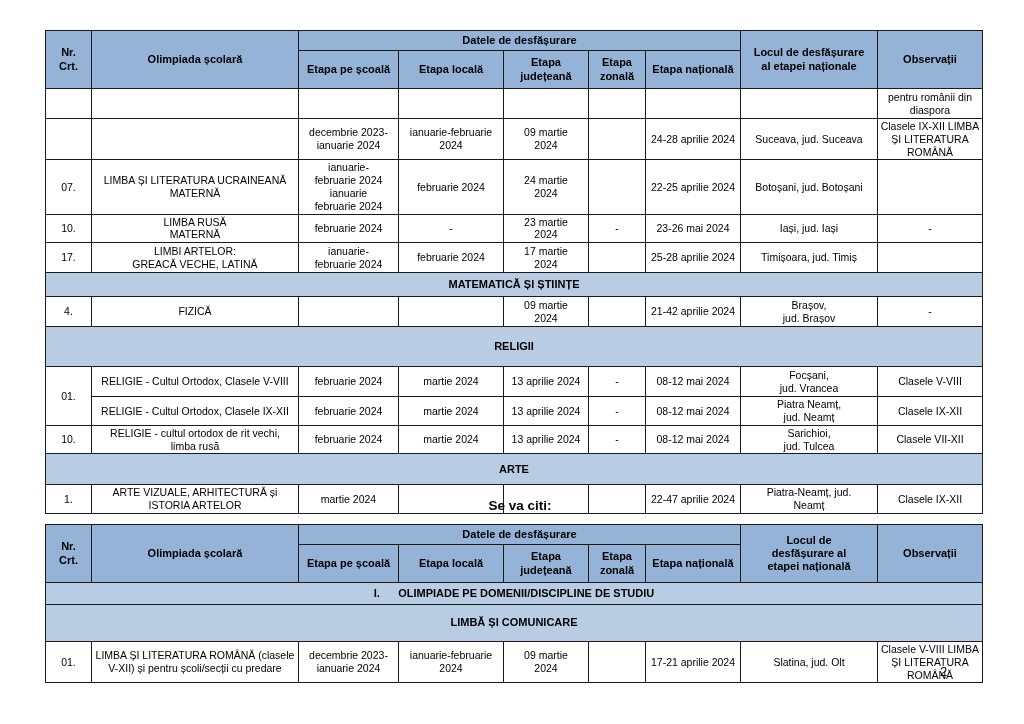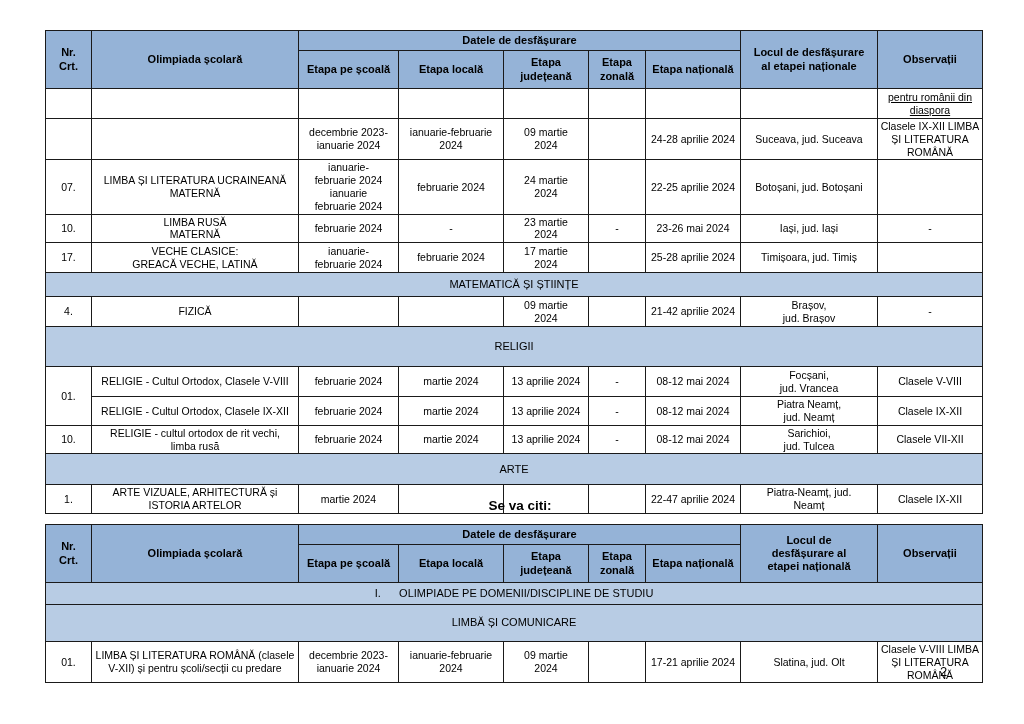--- a/index.html
+++ b/index.html
@@ -30,21 +30,21 @@
   }
   .olymp th {
     background: var(--header-bg, #95B3D7);
     font-weight: bold;
     font-size: 11px;
     line-height: 1.2;
   }
   .olymp td { font-size: 10.5px; line-height: 1.22; }
   .olymp td.section {
     background: var(--section-bg, #B8CCE4);
-    font-weight: normal;
+    font-weight: bold;
     font-size: 11px;
   }
   .subtitle {
     position: absolute;
     top: 498px; left: 8px; width: 100%;
     text-align: center;
     font-weight: bold;
     font-size: 13.5px;
   }
   .page-number {
@@ -83,21 +83,21 @@
           <th>Etapa pe școală</th>
           <th>Etapa locală</th>
           <th>Etapa
 județeană</th>
           <th>Etapa
 zonală</th>
           <th>Etapa națională</th>
         </tr>
       </thead>
       <tbody>
-        <tr style="height: 30px; text-decoration: underline;">
+        <tr style="height: 30px;">
           <td></td>
           <td></td>
           <td></td>
           <td></td>
           <td></td>
           <td></td>
           <td></td>
           <td></td>
           <td>pentru românii din diaspora</td>
         </tr>
@@ -141,21 +141,21 @@
           <td>-</td>
           <td>23 martie
 2024</td>
           <td>-</td>
           <td>23-26 mai 2024</td>
           <td>Iași, jud. Iași</td>
           <td>-</td>
         </tr>
         <tr style="height: 30px;">
           <td>17.</td>
-          <td>VECHE CLASICE:
+          <td>LIMBI ARTELOR:
 GREACĂ VECHE, LATINĂ</td>
           <td>ianuarie-
 februarie 2024</td>
           <td>februarie 2024</td>
           <td>17 martie
 2024</td>
           <td></td>
           <td>25-28 aprilie 2024</td>
           <td>Timișoara, jud. Timiș</td>
           <td></td>

